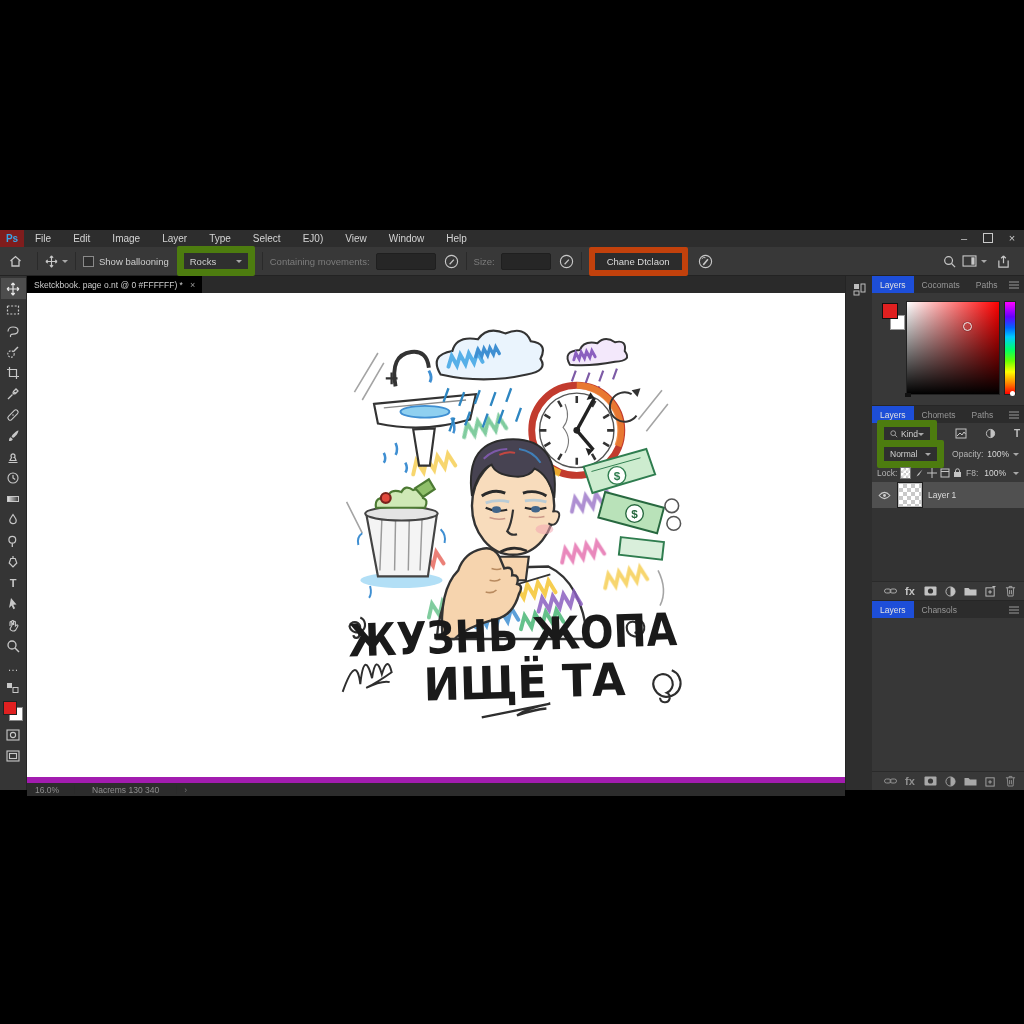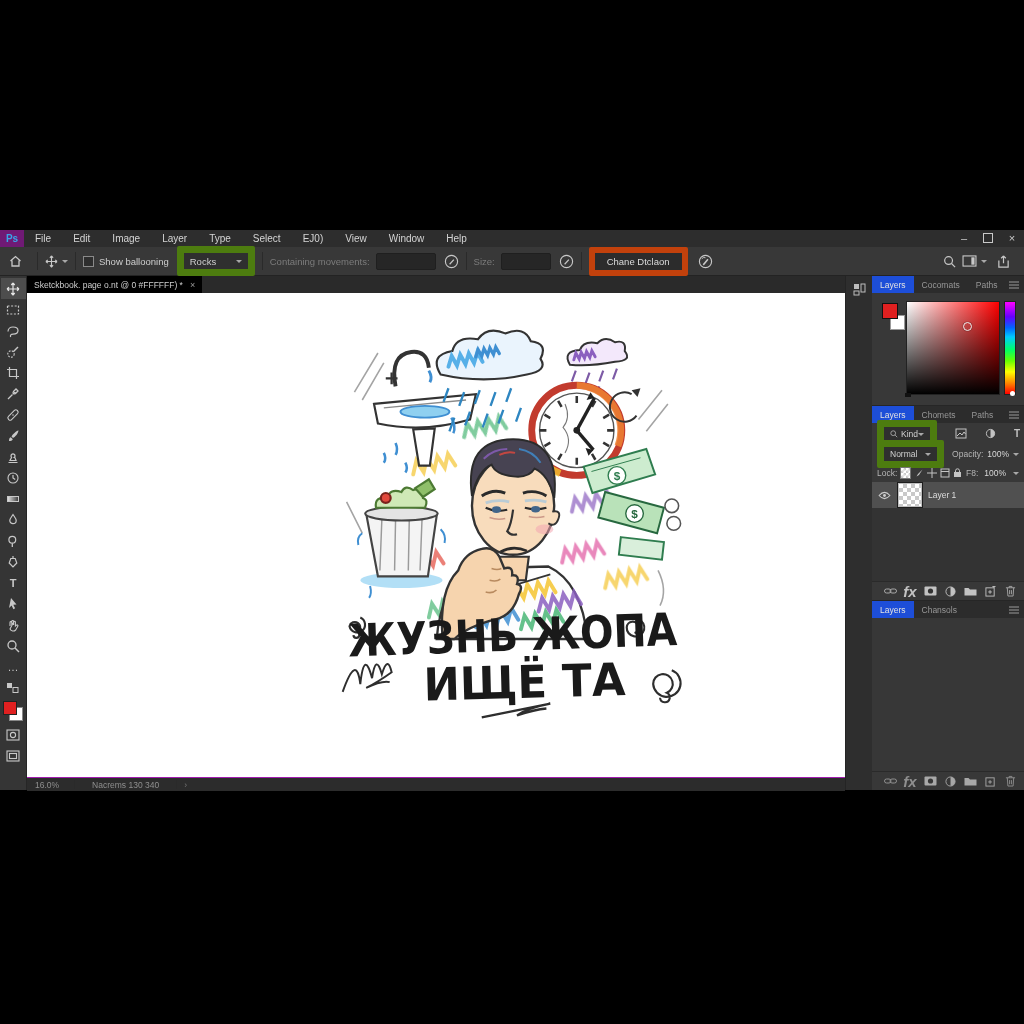--- a/index.html
+++ b/index.html
@@ -1,21 +1,21 @@
 <!DOCTYPE html>
 <html><head>
 <meta charset="utf-8">
 <style>
   html,body{margin:0;padding:0;background:#000;width:1024px;height:1024px;overflow:hidden;
     font-family:"Liberation Sans",sans-serif;-webkit-font-smoothing:antialiased;}
   .abs{position:absolute;}
   #app{position:absolute;left:0;top:230px;width:1024px;height:560px;background:#353535;}
   
   #titlebar{position:absolute;left:0;top:0;width:100%;height:17px;background:#2d2d2d;display:flex;align-items:center;}
-  #pslogo{width:24px;height:17px;background:#701a75;color:#3aa6e8;font-size:10px;font-weight:bold;
+  #pslogo{width:24px;height:17px;background:#7f1d1d;color:#3aa6e8;font-size:10px;font-weight:bold;
     display:flex;align-items:center;justify-content:center;}
   .menu-item{color:#d4d4d4;font-size:10px;padding:0 11px;line-height:17px;}
   #winctl{margin-left:auto;display:flex;align-items:center;gap:0;}
   .wbtn{color:#c9c9c9;font-size:11px;width:24px;text-align:center;line-height:17px;}
   .restore-box{width:8px;height:8px;border:1px solid #c9c9c9;display:inline-block;position:relative;top:1px;}
   
   #optionsbar{position:absolute;left:0;top:17px;width:100%;height:28px;background:#383838;border-bottom:1px solid #232323;
     display:flex;align-items:center;color:#cfcfcf;font-size:9.5px;}
   .sep{width:1px;height:18px;background:#2a2a2a;margin:0 7px;}
   .obtn{display:inline-flex;align-items:center;justify-content:center;}
@@ -35,32 +35,32 @@
   .ti svg{display:block;}
   #tb-swatches{position:relative;width:20px;height:20px;margin:3px 0;flex:0 0 auto;}
   #tb-bg-swatch{position:absolute;right:0;bottom:0;width:12px;height:12px;background:#fff;border:1px solid #888;}
   #tb-fg-swatch{position:absolute;left:0;top:0;width:12px;height:12px;background:#e02020;border:1px solid #222;}
   
   #tabbar{position:absolute;left:27px;top:46px;width:818px;height:17px;background:#2a2a2a;display:flex;}
   #doctab{background:#000000;color:#cfcfcf;font-size:8.5px;display:flex;align-items:center;padding:0 7px;gap:7px;max-width:210px;}
   #doctab .x{color:#9a9a9a;font-size:9px;}
   #canvas{position:absolute;left:27px;top:63px;width:818px;height:484px;background:#fff;overflow:hidden;}
   #statusbar{position:absolute;left:27px;top:547px;width:818px;height:13px;background:#2c2c2c;color:#8f8f8f;
-    font-size:8.5px;display:flex;align-items:center;border-top:1px solid #a21caf;}
+    font-size:8.5px;display:flex;align-items:center;border-top:6px solid #a21caf;}
   
   #dockstrip{position:absolute;left:845px;top:46px;width:27px;height:514px;background:#2e2e2e;border-left:1px solid #242424;}
   
   #panels{position:absolute;left:872px;top:46px;width:152px;height:514px;background:#383838;display:flex;flex-direction:column;}
   .ptabs{height:17px;background:#2c2c2c;display:flex;align-items:stretch;font-size:8.5px;color:#979797;flex:0 0 auto;}
   .ptab{padding:0 8px;display:flex;align-items:center;}
   .ptab.active{background:#1d4ed8;color:#e2e2e2;}
   .pmenu{margin-left:auto;display:flex;align-items:center;padding-right:5px;}
   .prow{display:flex;align-items:center;font-size:8.5px;color:#b5b5b5;padding:0 5px;flex:0 0 auto;}
   .picon{display:inline-flex;align-items:center;justify-content:center;width:16px;height:14px;color:#c3c3c3;}
-  .fxtxt{font-style:italic;font-size:15px;font-weight:bold;color:#c3c3c3;}
+  .fxtxt{font-size:11px;font-weight:bold;color:#c3c3c3;}
   .checker{background:#fff;background-image:linear-gradient(45deg,#c9c9c9 25%,transparent 25%,transparent 75%,#c9c9c9 75%),
     linear-gradient(45deg,#c9c9c9 25%,transparent 25%,transparent 75%,#c9c9c9 75%);
     background-size:8px 8px;background-position:0 0,4px 4px;}
   .bottom-icons{height:18px;border-top:1px solid #2a2a2a;display:flex;align-items:center;justify-content:flex-end;
     gap:4px;padding:0 6px;flex:0 0 auto;}
   #layerrow{height:26px;background:#505050;display:flex;align-items:center;gap:6px;padding:0 4px;color:#dedede;font-size:8.5px;}
   .art{position:absolute;left:300px;top:34px;width:382px;height:432px;}
 </style>
 </head>
 <body>

